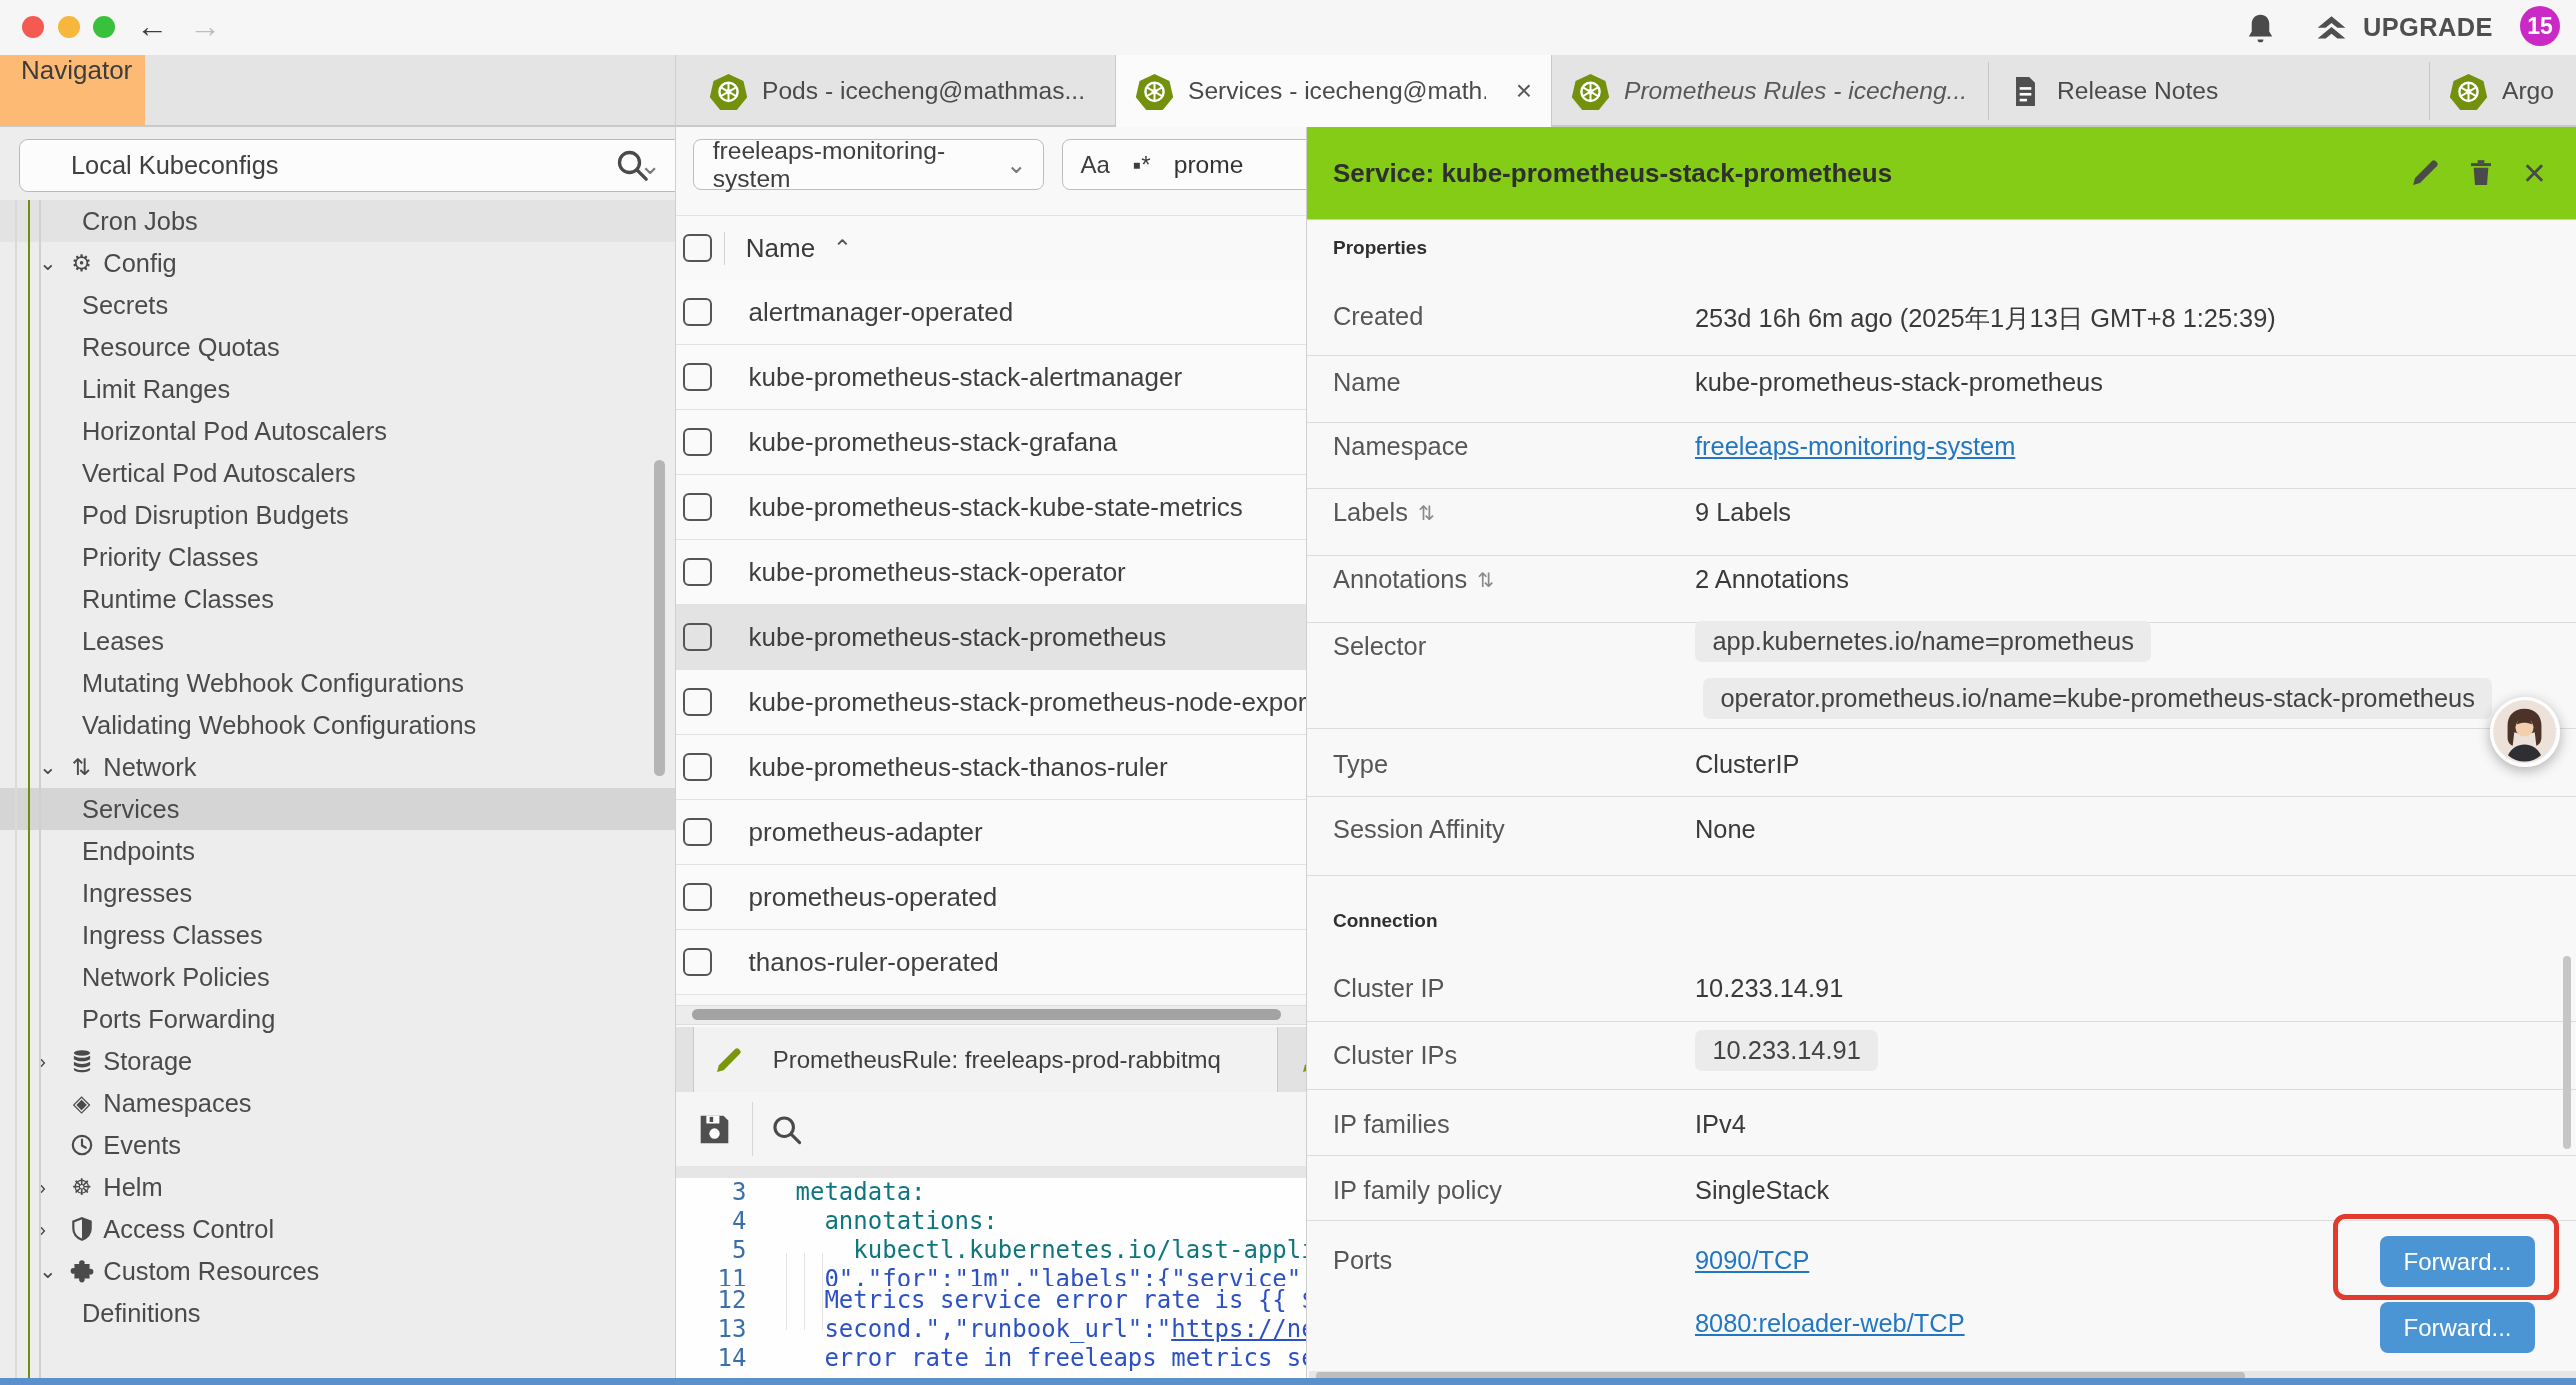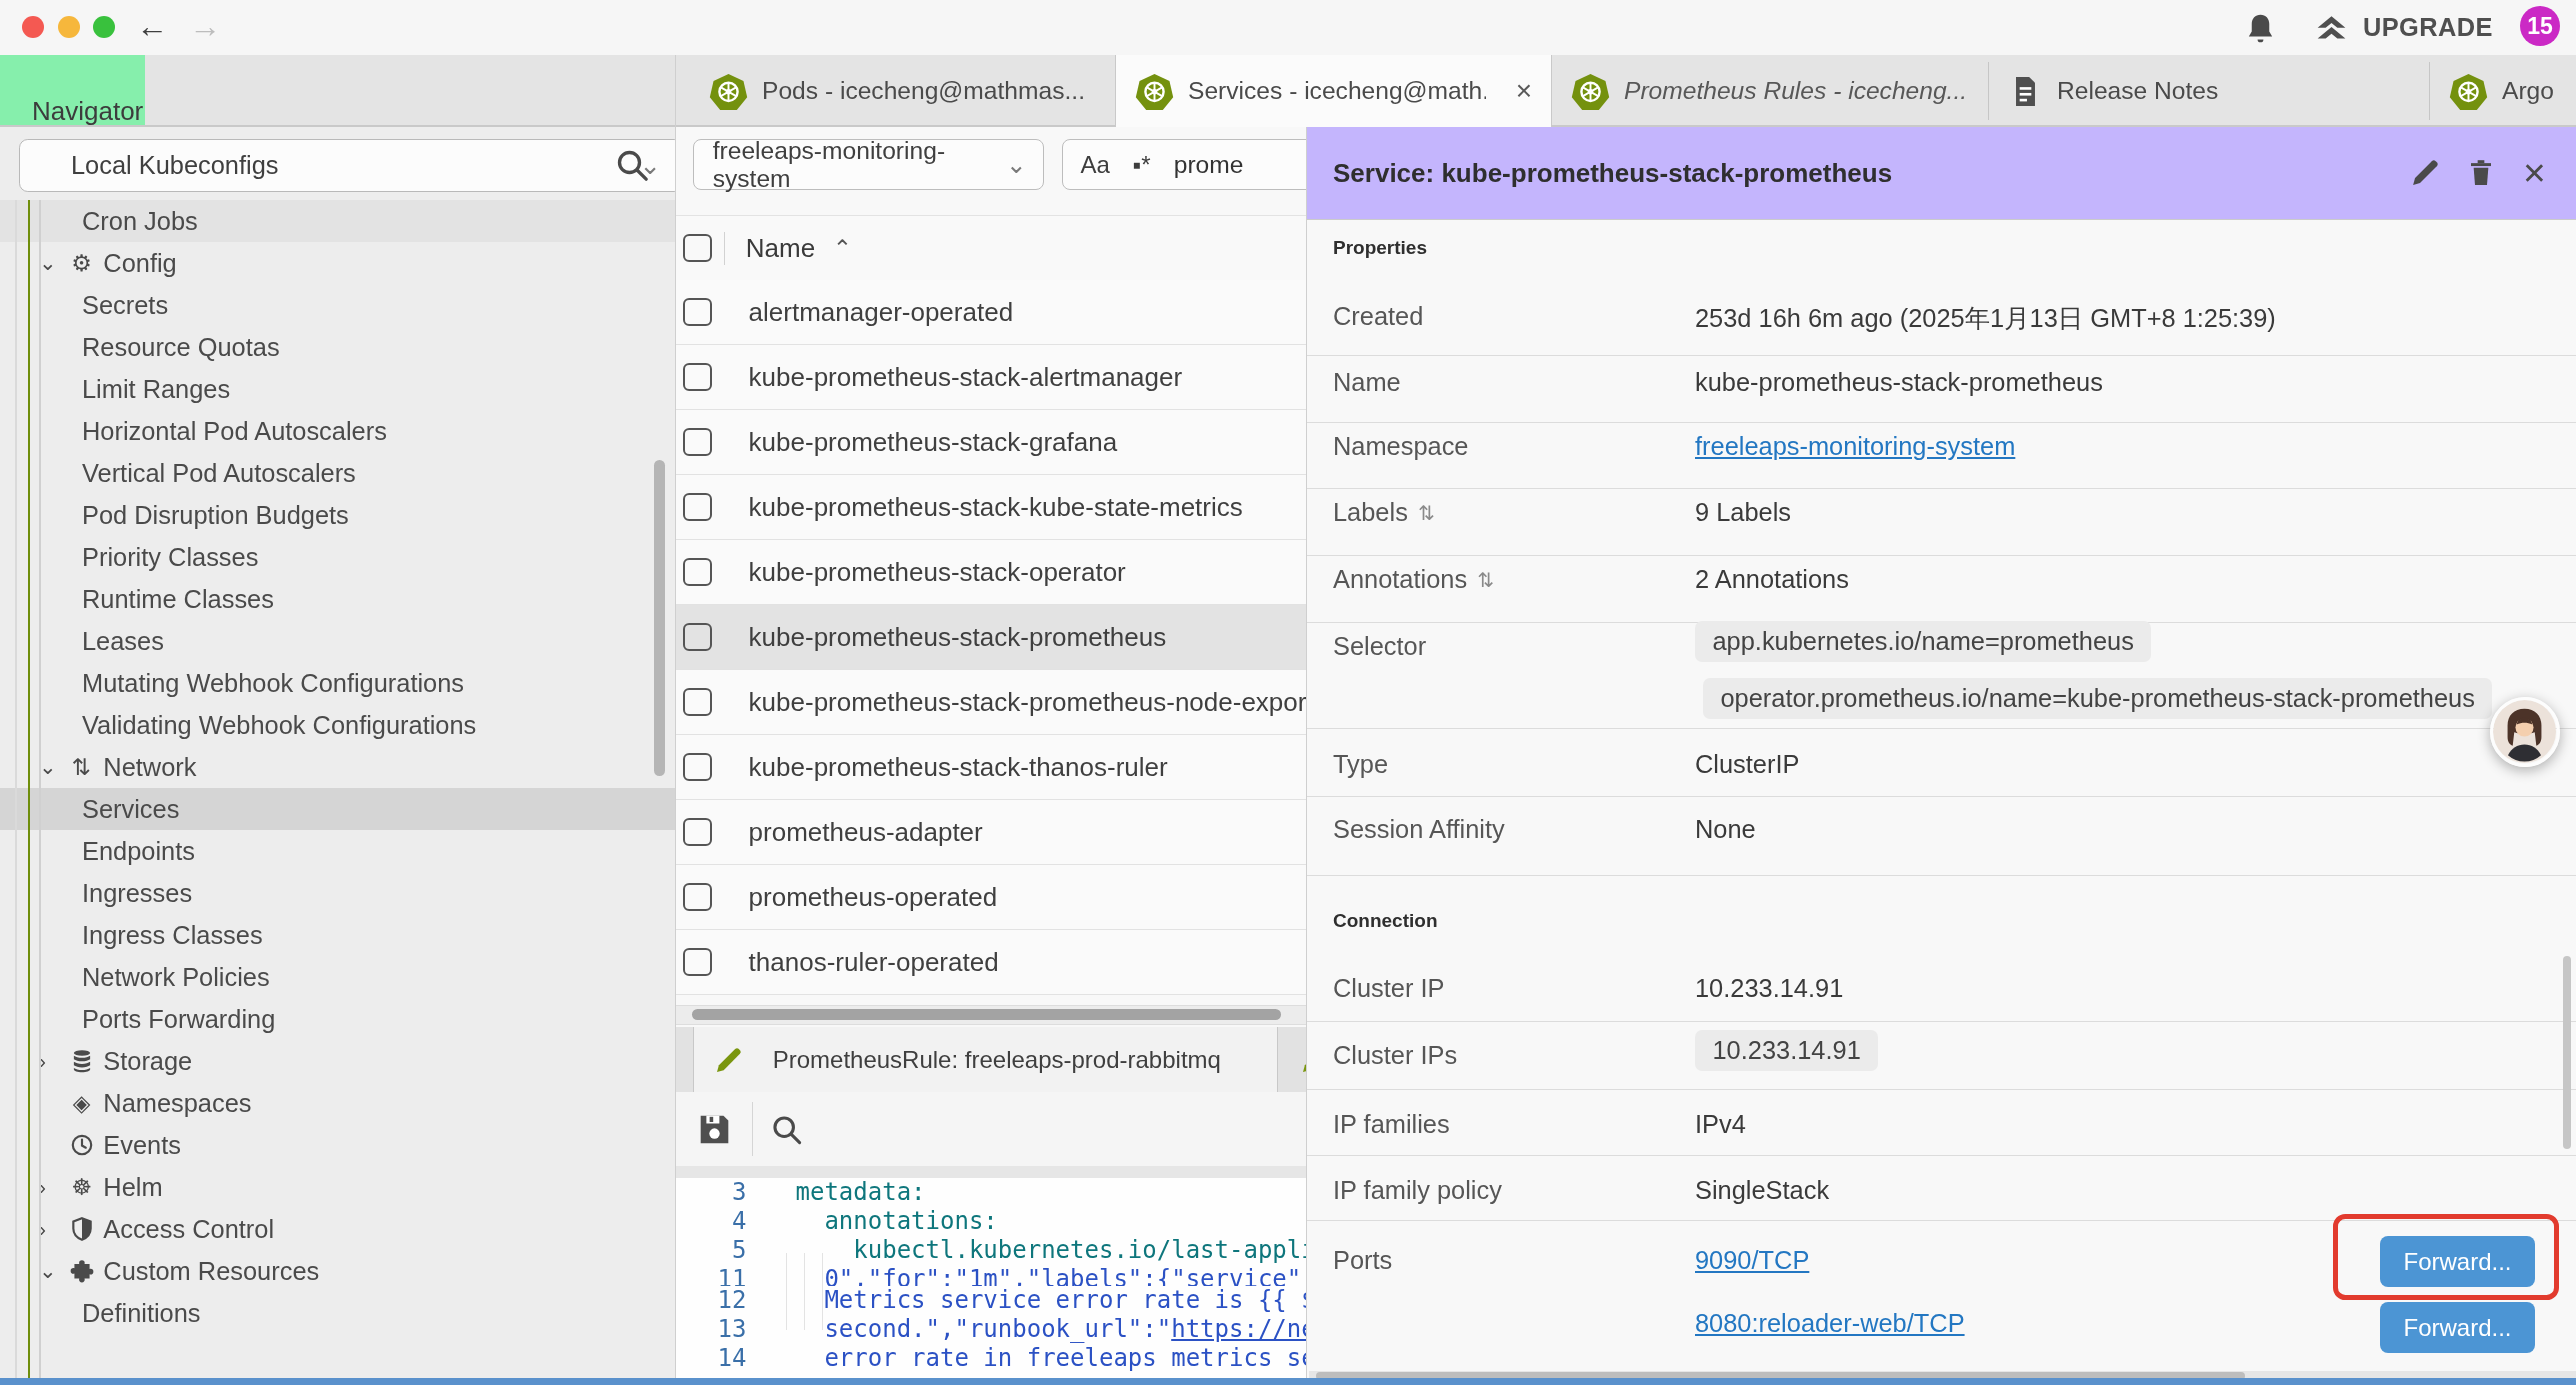--- a/index.html
+++ b/index.html
@@ -16,21 +16,21 @@
       color:#fff;font-size:23px;font-weight:700;display:flex;align-items:center;justify-content:center;}
   
   #tabstrip{left:0;top:55px;width:2576px;height:72px;background:#e4e4e4;}
   #tabstrip .strip-border{position:absolute;left:0;bottom:0;width:100%;height:1.8px;background:#c9c9c9;}
   .tab{position:absolute;top:0;height:72px;display:flex;align-items:center;gap:14px;padding:0 19px;box-sizing:border-box;}
   .tab .lbl{font-size:24.6px;color:#4a4a4a;white-space:nowrap;overflow:hidden;}
   .tab.active{background:#fbfbfb;border-left:0.9px solid #c9c9c9;border-right:0.9px solid #c9c9c9;z-index:2;}
   .tab .close{margin-left:16px;font-size:28px;color:#5a5a5a;}
   .tab.italic .lbl{font-style:italic;color:#585858;}
   .tab-sep{position:absolute;top:7px;height:58px;width:0.9px;background:#c6c6c6;}
-  #navigator-tab{left:0;top:0;width:145px;height:72px;background:#86efac;z-index:2;display:flex;align-items:flex-end;padding-left:32px;box-sizing:border-box;}
+  #navigator-tab{left:0;top:0;width:145px;height:72px;background:#fdba74;z-index:2;display:flex;align-items:flex-start;padding-left:21px;box-sizing:border-box;}
   #navigator-tab .lbl{font-size:26px;color:#3c3c3c;}
   
   #sidebar{left:0;top:127px;width:675px;height:1258px;background:#ededed;}
   #ctx-select{left:19px;top:12.3px;width:664px;height:53px;border:1.3px solid #b9b9b9;border-radius:8.8px;
       background:#fcfcfc;display:flex;align-items:center;padding:0 21px 0 51px;box-sizing:border-box;font-size:25.4px;color:#3f3f3f;}
   #ctx-select .chev{margin-left:auto;color:#7a7a7a;font-size:26px;}
   #sidebar-search{left:612px;top:17.5px;}
   #tree{left:0;top:73px;width:675px;}
   .tree-item{height:42px;display:flex;align-items:center;font-size:25.4px;color:#4a4a4a;white-space:nowrap;}
   .tree-item.lvl2{padding-left:82px;}
@@ -76,21 +76,21 @@
   .eline{display:flex;height:29px;line-height:29px;padding-left:10.5px;}
   .eline .gut{width:60px;text-align:right;color:#3a6fa8;flex:none;}
   .eline .code{padding-left:49px;white-space:pre;}
   .eline.key .code{color:#0e767c;}
   .eline.str .code{color:#2b51c4;}
   .eline .elink{color:#2b51c4;text-decoration:underline;}
   .clip{height:21px;overflow:hidden;}
   .eguide{position:absolute;width:0.9px;background:#e3e3e3;top:250px;height:77px;}
   
   #detail{left:1306px;top:127px;width:1270px;height:1258px;background:#f8f8f8;border-left:0.9px solid #cfcfcf;z-index:10;}
-  #detail-hdr{position:absolute;left:0;top:0;width:1270px;height:92px;background:#c4b5fd;border-bottom:0.9px solid #cbcbcb;
+  #detail-hdr{position:absolute;left:0;top:0;width:1270px;height:92px;background:#84cc16;border-bottom:0.9px solid #cbcbcb;
       display:flex;align-items:center;}
   #detail-hdr .title{margin-left:26px;font-size:26px;font-weight:700;color:#2f2f2f;}
   .hicon{position:absolute;top:26px;width:39px;height:39px;display:flex;align-items:center;justify-content:center;}
   .sect{position:absolute;left:26px;font-size:19px;font-weight:700;color:#2f2f2f;}
   .dlabel{position:absolute;left:26px;font-size:25.4px;color:#565656;display:flex;align-items:center;gap:10.5px;}
   .dlabel .sorter{font-size:20px;color:#8a8a8a;}
   .dvalue{position:absolute;left:388px;font-size:25.4px;color:#3a3a3a;white-space:nowrap;}
   .dlink{color:#2377c2;text-decoration:underline;}
   .chip{position:absolute;left:388px;background:#ebebeb;border-radius:7px;padding:6.1px 17.5px;font-size:25.4px;color:#434343;white-space:nowrap;}
   .divider{position:absolute;left:0;width:1270px;height:0.9px;background:#dcdcdc;}

